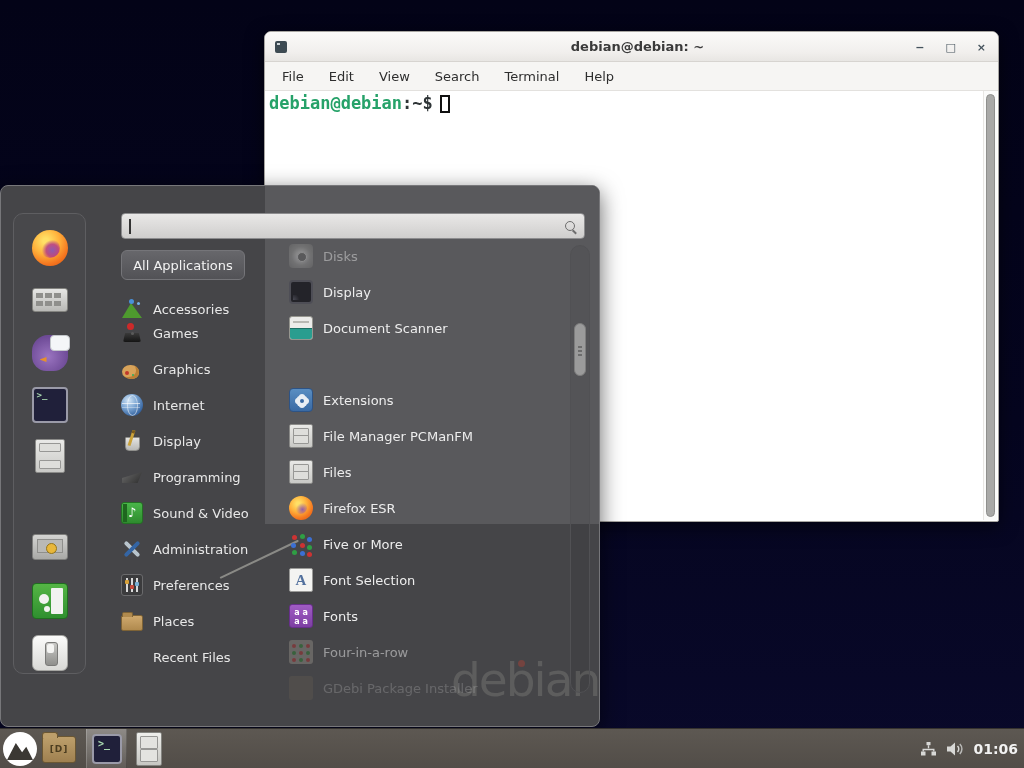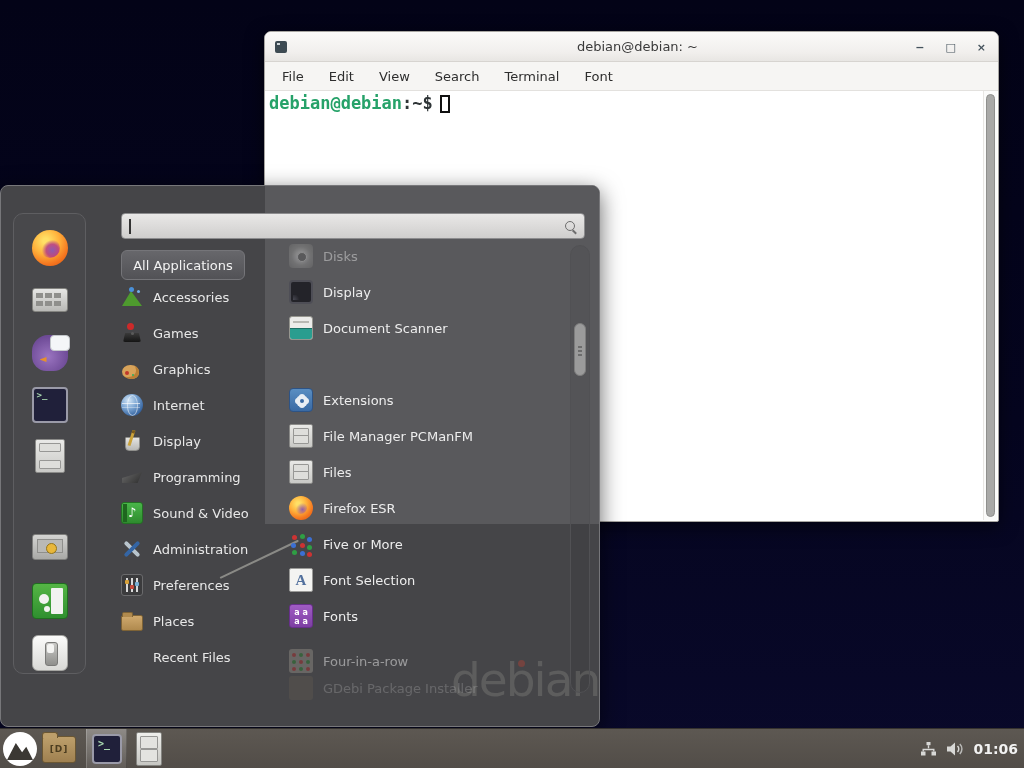--- a/index.html
+++ b/index.html
@@ -14,21 +14,21 @@
   #terminal { left:264px; top:31px; width:735px; height:491px;
     border:1px solid #a8a6a2; border-radius:7px 7px 2px 2px;
     box-shadow:0 5px 18px rgba(0,0,0,.55); background:#fff; }
   #term-titlebar { position:absolute; left:0; top:0; right:0; height:30px;
     background:linear-gradient(180deg,#fbfaf9 0%,#f1efed 70%,#e8e6e3 100%);
     border-bottom:1px solid #d7d4d0; border-radius:6px 6px 0 0;
     display:flex; align-items:center; }
   #term-app-icon { position:absolute; left:10px; top:9px; width:12px; height:12px;
     background:#3d4a52; border-radius:2px; }
   #term-app-icon::after { content:""; position:absolute; left:2px; top:2px; width:3px; height:2px; background:#cfd6da; }
-  #term-title { flex:1; text-align:center; font-size:13px; font-weight:normal; color:#3a3a3a;margin-left:12px; }
+  #term-title { flex:1; text-align:center; font-size:13px; font-weight:bold; color:#3a3a3a;margin-left:12px; }
   .win-controls { position:absolute; right:12px; top:0; height:30px; display:flex; align-items:center; gap:21px; }
   .win-btn { font-size:11px; color:#44525c; font-weight:bold; line-height:1; cursor:default; }
   #term-menubar { position:absolute; left:0; top:30px; right:0; height:29px;
     background:#f6f5f3; border-bottom:1px solid #e3e1de;
     display:flex; align-items:center; gap:25px; padding-left:17px; }
   .term-menu-item { font-size:13px; color:#2e2e2e; }
   #term-content { position:absolute; left:1px; top:59px; right:1px; bottom:1px; background:#ffffff; }
   #term-prompt { position:absolute; left:3px; top:2px; font-family:"DejaVu Sans Mono","Liberation Mono",monospace;
     font-size:17px; font-weight:bold; color:#2e3436; white-space:pre; }
   #prompt-user { color:#26a269; }
@@ -69,21 +69,21 @@
   .cat-row { position:absolute; left:120px; width:150px; height:30px; display:flex; align-items:center; gap:10px; }
   .cat-label { font-size:13px; color:#e8e8e8; white-space:nowrap; }
   #all-apps-btn { position:absolute; left:120px; top:64px; width:124px; height:30px;
     background:linear-gradient(180deg,#67676b,#525256); border:1px solid #757579; border-radius:6px;
     display:flex; align-items:center; justify-content:center; }
   #all-apps-btn .cat-label { color:#f2f2f2; }
 
   
   .app-row { position:absolute; left:288px; width:280px; height:30px; display:flex; align-items:center; gap:10px; }
   .app-label { font-size:13px; color:#ededed; white-space:nowrap; }
-  .dim45 { opacity:.45; } .dim50 { opacity:.5;margin-top:9px; } .dim18 { opacity:.2; }
+  .dim45 { opacity:.45; } .dim50 { opacity:.5; } .dim18 { opacity:.2; }
 
   
   #menu-scroll-track { position:absolute; left:569px; top:59px; width:20px; height:448px;
     border:1px solid #515154; border-radius:10px; background:rgba(0,0,0,.05); }
   #menu-scroll-thumb { position:absolute; left:573px; top:137px; width:12px; height:53px;
     background:#9b9b9b; border:1px solid #7e7e7e; border-radius:6px; }
   #menu-scroll-thumb::after { content:""; position:absolute; left:3px; top:22px; width:4px; height:1.5px;
     background:#6d6d6d; box-shadow:0 4px 0 #6d6d6d, 0 8px 0 #6d6d6d; }
 
   
@@ -263,21 +263,21 @@
       <span class="win-btn">□</span>
       <span class="win-btn">×</span>
     </span>
   </div>
   <div id="term-menubar">
     <span class="term-menu-item">File</span>
     <span class="term-menu-item">Edit</span>
     <span class="term-menu-item">View</span>
     <span class="term-menu-item">Search</span>
     <span class="term-menu-item">Terminal</span>
-    <span class="term-menu-item">Font</span>
+    <span class="term-menu-item">Help</span>
   </div>
   <div id="term-content">
     <div id="term-prompt"><span id="prompt-user">debian@debian</span><span>:~$</span><span id="term-cursor"></span></div>
     <div id="term-scrollbar-track">
       <div id="term-scrollbar-thumb"></div>
     </div>
   </div>
 </div>
 
 <div id="menu" class="abs">
@@ -301,21 +301,21 @@
   </div>
 
   <div id="search-box">
     <span id="search-caret"></span>
     <span id="search-icon"></span>
   </div>
 
   <div id="all-apps-btn">
     <span class="cat-label">All Applications</span>
   </div>
-  <div class="cat-row" style="top:96px">
+  <div class="cat-row" style="top:108px">
       <span class="ic ic22 art-accessories"></span>
       <span class="cat-label">Accessories</span>
     </div>
   <div class="cat-row" style="top:132px">
       <span class="ic ic22 art-games"></span>
       <span class="cat-label">Games</span>
     </div>
   <div class="cat-row" style="top:168px">
       <span class="ic ic22 art-graphics"></span>
       <span class="cat-label">Graphics</span>

